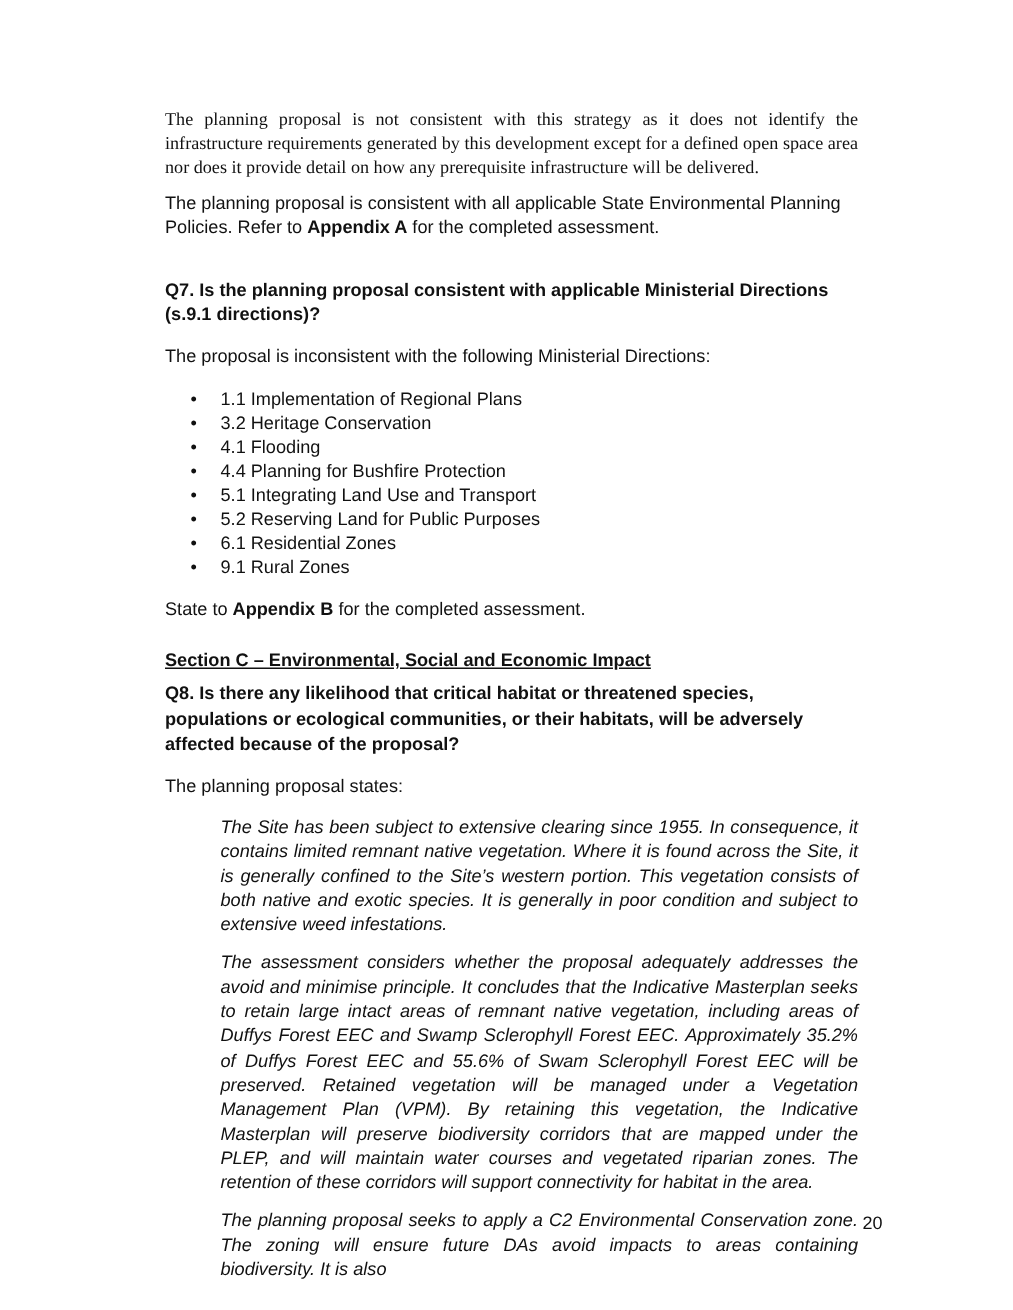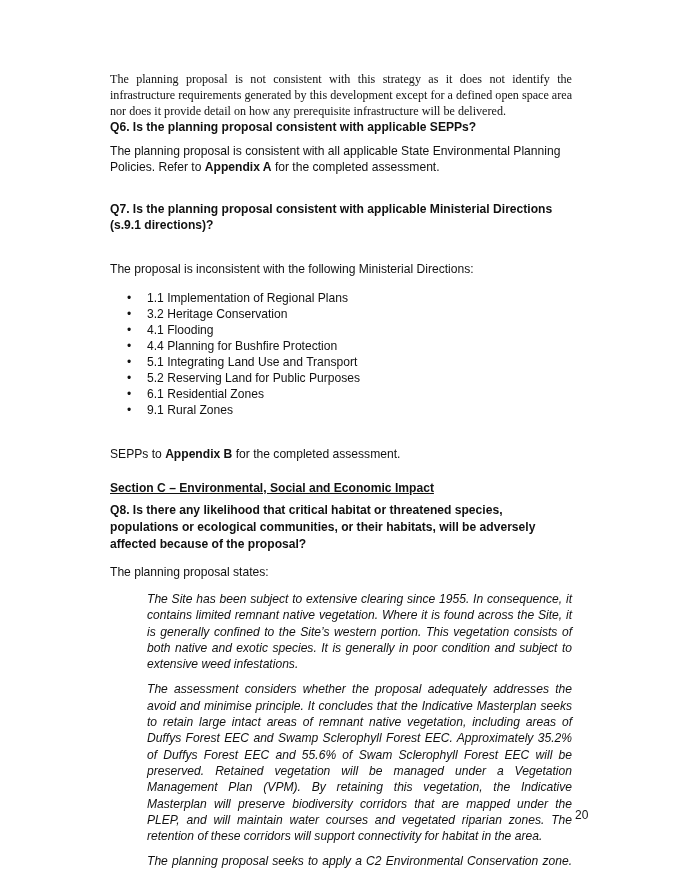--- a/index.html
+++ b/index.html
@@ -5,51 +5,50 @@
   html, body { margin: 0; padding: 0; background: #ffffff; }
   body { width: 675px; height: 873px; position: relative; overflow: hidden;
          font-family: "Liberation Sans", sans-serif; color: #111111; }
   .page { position: absolute; left: 110px; top: 71px; width: 462px; font-size: 12.1px; line-height: 16px; }
   p { margin: 0; }
   .justify { text-align: justify; text-align-last: left; font-family: Liberation Serif, serif; }
   .bold { font-weight: bold; }
   .q6 { margin-top: 0; }
   .gap8 { margin-top: 8px; }
   .gap10 { margin-top: 26px; }
-  .gap12 { margin-top: 28px; }
+  .gap12 { margin-top: 12px; }
   ul.bullets { list-style: none; margin: 13px 0 0 0; padding: 0; }
   ul.bullets li { position: relative; padding-left: 37px; height: 16px; }
   ul.bullets li .dot { position: absolute; left: 17px; top: 0; }
   .quote { margin-left: 37px; font-style: italic; text-align: justify; text-align-last: left; line-height: 16.3px; }
   .page-number { position: absolute; left: 575px; top: 808px; font-size: 12px; font-family: "Liberation Sans", sans-serif; }
 </style>
 </head>
 <body>
 
 <div class="page">
   <p class="justify">The planning proposal is not consistent with this strategy as it does not identify the infrastructure requirements generated by this development except for a defined open space area nor does it provide detail on how any prerequisite infrastructure will be delivered.</p>
 
-  <p class="bold q6">Q6. Is the planning proposal consistent with applicable SEPPs?</p>
   <p class="gap8"><span>The planning proposal is consistent with all applicable State Environmental Planning Policies. Refer to </span><b>Appendix A</b><span> for the completed assessment.</span></p>
 
   <p class="bold gap10">Q7. Is the planning proposal consistent with applicable Ministerial Directions (s.9.1 directions)?</p>
   <p class="gap12">The proposal is inconsistent with the following Ministerial Directions:</p>
 
   <ul class="bullets">
     <li><span class="dot">•</span><span>1.1 Implementation of Regional Plans</span></li>
     <li><span class="dot">•</span><span>3.2 Heritage Conservation</span></li>
     <li><span class="dot">•</span><span>4.1 Flooding</span></li>
     <li><span class="dot">•</span><span>4.4 Planning for Bushfire Protection</span></li>
     <li><span class="dot">•</span><span>5.1 Integrating Land Use and Transport</span></li>
     <li><span class="dot">•</span><span>5.2 Reserving Land for Public Purposes</span></li>
     <li><span class="dot">•</span><span>6.1 Residential Zones</span></li>
     <li><span class="dot">•</span><span>9.1 Rural Zones</span></li>
   </ul>
 
-  <p class="gap12"><span>SEPPs to </span><b>Appendix B</b><span> for the completed assessment.</span></p>
+  <p class="gap12"><span>State to </span><b>Appendix B</b><span> for the completed assessment.</span></p>
 
   <p class="bold" style="margin-top:18px;text-decoration:underline;">Section C – Environmental, Social and Economic Impact</p>
   <p class="bold" style="margin-top:6px; line-height:17px;">Q8. Is there any likelihood that critical habitat or threatened species, populations or ecological communities, or their habitats, will be adversely affected because of the proposal?</p>
   <p style="margin-top:11px;">The planning proposal states:</p>
 
   <p class="quote" style="margin-top:11px;">The Site has been subject to extensive clearing since 1955. In consequence, it contains limited remnant native vegetation. Where it is found across the Site, it is generally confined to the Site’s western portion. This vegetation consists of both native and exotic species. It is generally in poor condition and subject to extensive weed infestations.</p>
   <p class="quote" style="margin-top:9px;">The assessment considers whether the proposal adequately addresses the avoid and minimise principle. It concludes that the Indicative Masterplan seeks to retain large intact areas of remnant native vegetation, including areas of Duffys Forest EEC and Swamp Sclerophyll Forest EEC. Approximately 35.2% of Duffys Forest EEC and 55.6% of Swam Sclerophyll Forest EEC will be preserved. Retained vegetation will be managed under a Vegetation Management Plan (VPM). By retaining this vegetation, the Indicative Masterplan will preserve biodiversity corridors that are mapped under the PLEP, and will maintain water courses and vegetated riparian zones. The retention of these corridors will support connectivity for habitat in the area.</p>
   <p class="quote" style="margin-top:9px;">The planning proposal seeks to apply a C2 Environmental Conservation zone. The zoning will ensure future DAs avoid impacts to areas containing biodiversity. It is also</p>
 </div>
 

